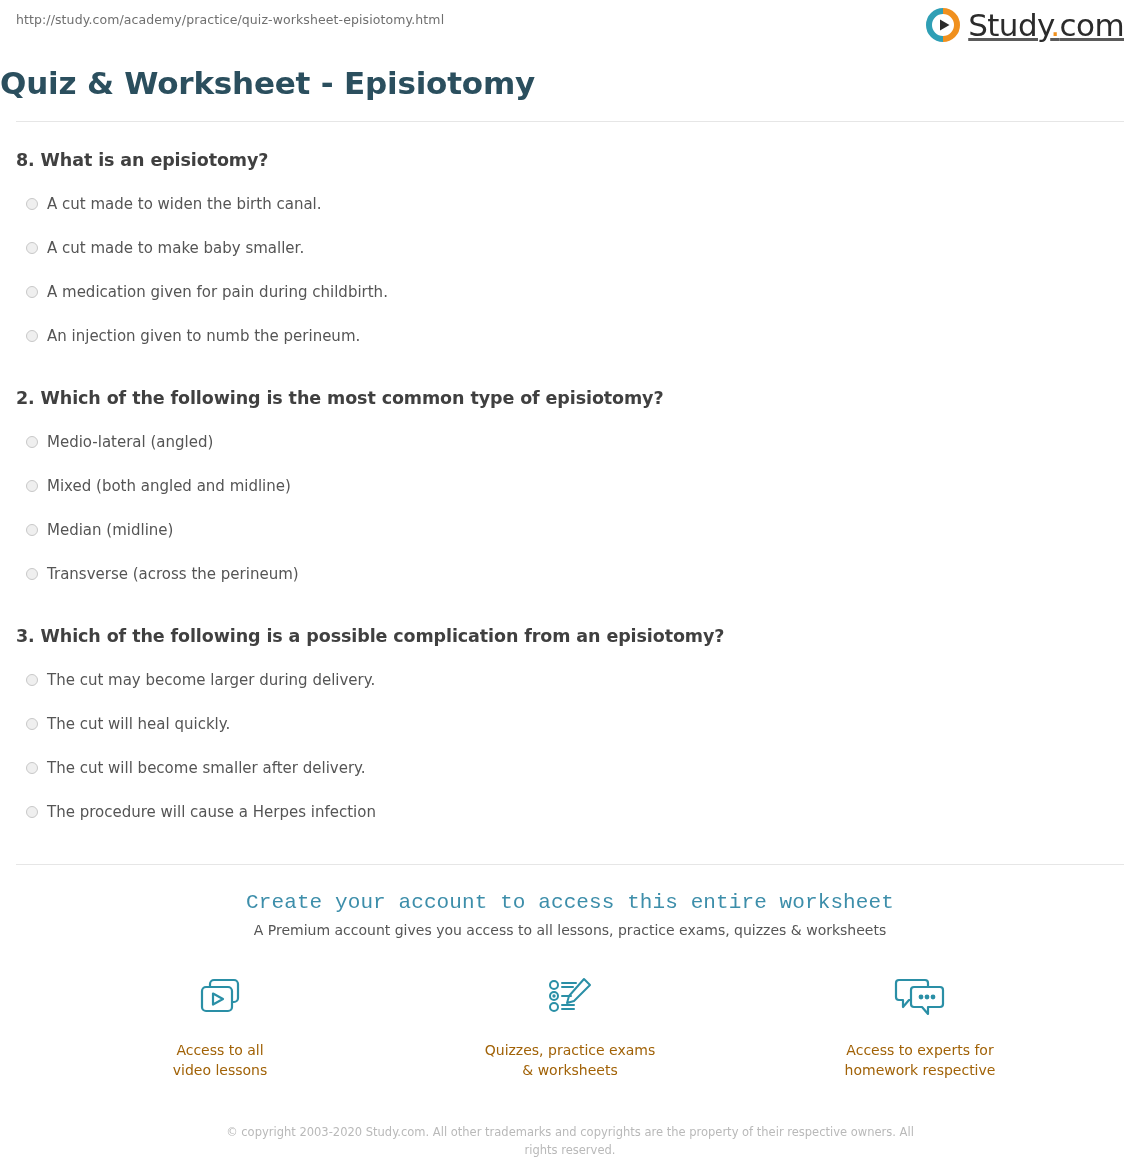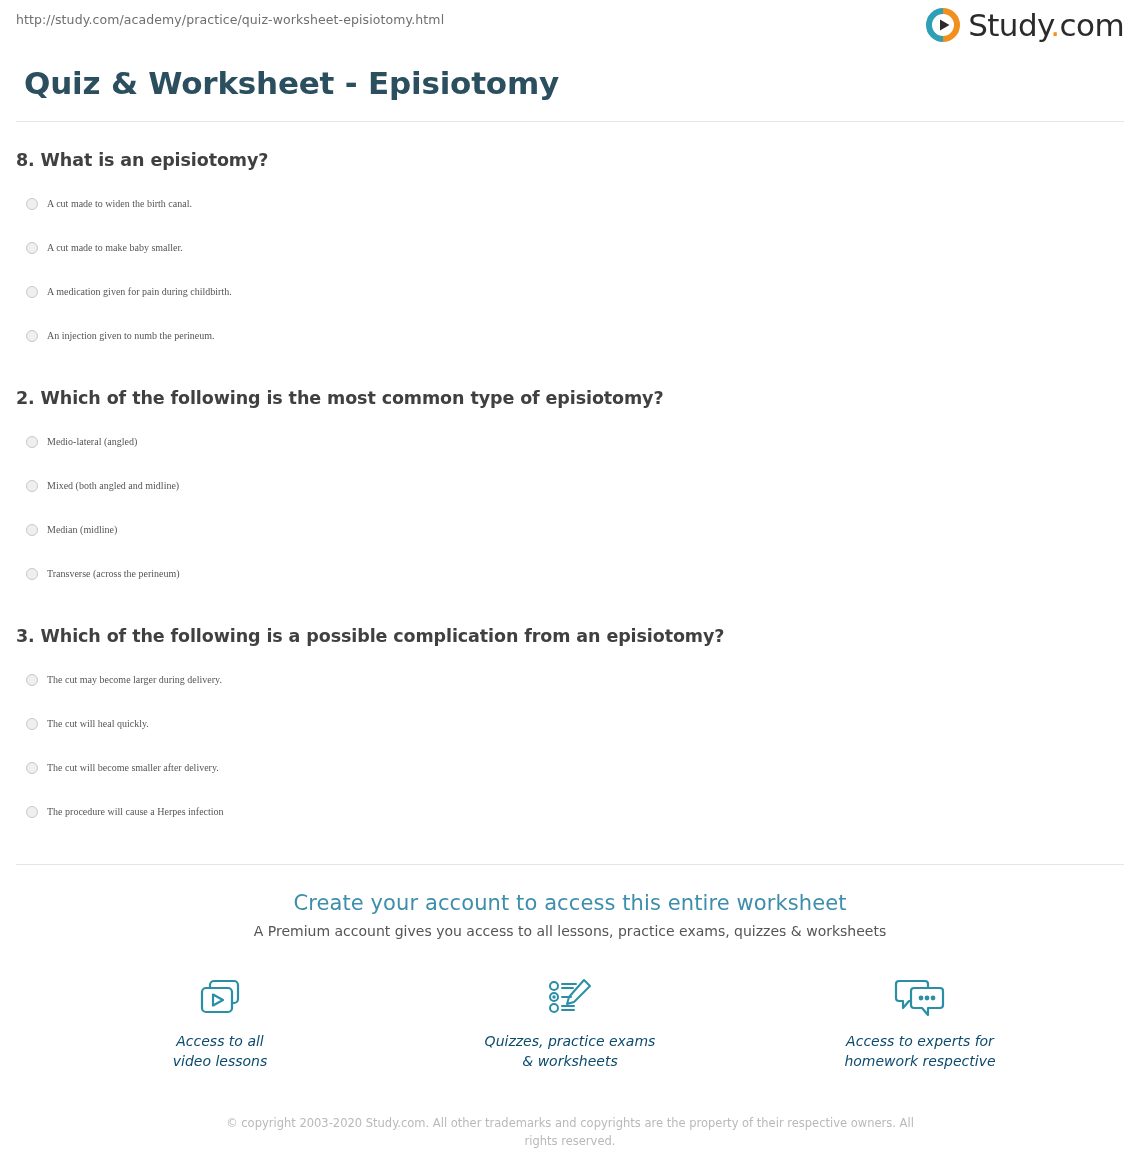--- a/index.html
+++ b/index.html
@@ -33,41 +33,42 @@
     letter-spacing: 0.1px;
     white-space: nowrap;
   }
   .brand-logo {
     position: absolute;
     right: 16px;
     top: 8px;
     display: flex;
     align-items: center;
     gap: 8px;
+    text-decoration: underline;
   }
   .brand-mark {
     width: 34px;
     height: 34px;
     position: relative;
     display: block;
   }
   .brand-wordmark {
     font-size: 31px;
     font-weight: 400;
     letter-spacing: -0.6px;
     color: #2b2b2b;
     line-height: 1;
     font-family: "DejaVu Sans", "Liberation Sans", sans-serif;
   }
   .brand-wordmark .dot-accent { color: #f0901e; }
 
   
   .worksheet-title {
     margin: 6px 0 0 0;
-    padding: 0 24px;
+    padding: 0 0;
     font-size: 31px;
     line-height: 1.25;
     font-weight: 700;
     color: #2b4f5e;
     letter-spacing: -0.2px;
   }
   .rule {
     border: 0;
     border-top: 1px solid #e6e6e6;
     margin: 18px 16px 0 16px;
@@ -104,42 +105,42 @@
     width: 12px;
     height: 12px;
     border-radius: 50%;
     background: #efefef;
     border: 1px solid #c8c8c8;
     flex: 0 0 auto;
     margin-right: 9px;
     display: block;
   }
   .answer-text {
-    font-size: 10px;
+    font-size: 15px;
     color: #555555;
     line-height: 1.2;
-    font-family: Liberation Serif, serif;
   }
 
   
   .cta-divider {
     border: 0;
     border-top: 1px solid #e6e6e6;
     margin: 30px 16px 0 16px;
   }
   .cta-section {
     padding: 26px 16px 0 16px;
     text-align: center;
   }
   .cta-heading {
     font-size: 21px;
     color: #3d8eaa;
     font-weight: 400;
     margin: 0 0 8px 0;
     letter-spacing: 0.1px;
+    font-family: Liberation Mono, monospace;
   }
   .cta-subheading {
     font-size: 14px;
     color: #555555;
     margin: 0;
   }
 
   .feature-row {
     display: flex;
     justify-content: center;
@@ -151,26 +152,25 @@
     width: 180px;
     text-align: center;
   }
   .feature-icon {
     height: 46px;
     display: flex;
     align-items: center;
     justify-content: center;
   }
   .feature-label {
-    margin-top: 10px;
+    margin-top: 20px;
     font-size: 14px;
     line-height: 1.45;
-    color: #0c4a6e;
+    color: #a16207;
     white-space: pre-line;
-    font-style: italic;
   }
 
   .copyright {
     margin: 44px auto 16px auto;
     width: 700px;
     text-align: center;
     font-size: 11.5px;
     line-height: 1.55;
     color: #b9b9b9;
   }

